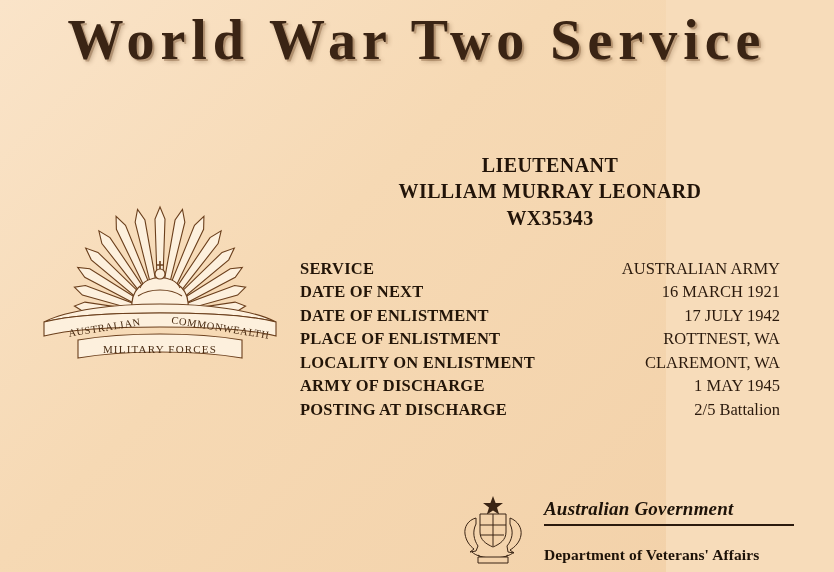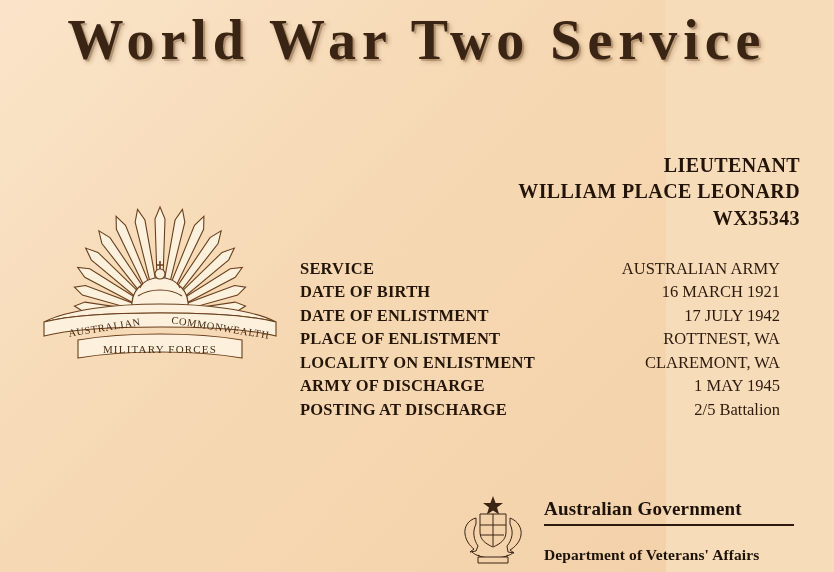--- a/index.html
+++ b/index.html
@@ -48,21 +48,21 @@
     height: 190px;
   }
   .badge svg { display: block; }
 
   
   .record-header {
     position: absolute;
     left: 300px;
     top: 152px;
     width: 500px;
-    text-align: right;
+    text-align: center;
     font-weight: bold;
     font-size: 20px;
     line-height: 1.32;
     letter-spacing: 0.4px;
     color: #221409;
   }
   .record-header div { white-space: nowrap; }
 
   .details {
     position: absolute;
@@ -114,20 +114,21 @@
     top: 4px;
     width: 268px;
   }
   .gov-line1 {
     font-family: "Liberation Serif", serif;
     font-weight: bold;
     font-size: 19px;
     color: #1d1208;
     letter-spacing: 0.2px;
     white-space: nowrap;
+    font-style: italic;
   }
   .gov-rule {
     width: 250px;
     height: 1.5px;
     background: #2b1a0d;
     margin: 4px 0 4px 0;
   }
   .gov-line2 {
     font-family: "Liberation Serif", serif;
     font-weight: bold;
@@ -190,33 +191,33 @@
 
       <g stroke="#6b3f1c" stroke-width="1.1" fill="#fdf0dd">
         <path d="M48,150 C95,142 165,142 212,150 L212,168 C165,160 95,160 48,168 Z"></path>
       </g>
       <text x="130" y="163" font-family="Liberation Serif, serif" font-size="11" fill="#4a2c13" text-anchor="middle" letter-spacing="1.2">MILITARY FORCES</text>
     </svg>
   </div>
 
   <div class="record-header">
     <div>LIEUTENANT</div>
-    <div>WILLIAM PLACE LEONARD</div>
+    <div>WILLIAM MURRAY LEONARD</div>
     <div>WX35343</div>
   </div>
 
   <div class="details">
     <table>
       <tbody>
         <tr>
           <td class="label">SERVICE</td>
           <td class="value">AUSTRALIAN ARMY</td>
         </tr>
         <tr>
-          <td class="label">DATE OF BIRTH</td>
+          <td class="label">DATE OF NEXT</td>
           <td class="value">16 MARCH 1921</td>
         </tr>
         <tr>
           <td class="label">DATE OF ENLISTMENT</td>
           <td class="value">17 JULY 1942</td>
         </tr>
         <tr>
           <td class="label">PLACE OF ENLISTMENT</td>
           <td class="value">ROTTNEST, WA</td>
         </tr>

